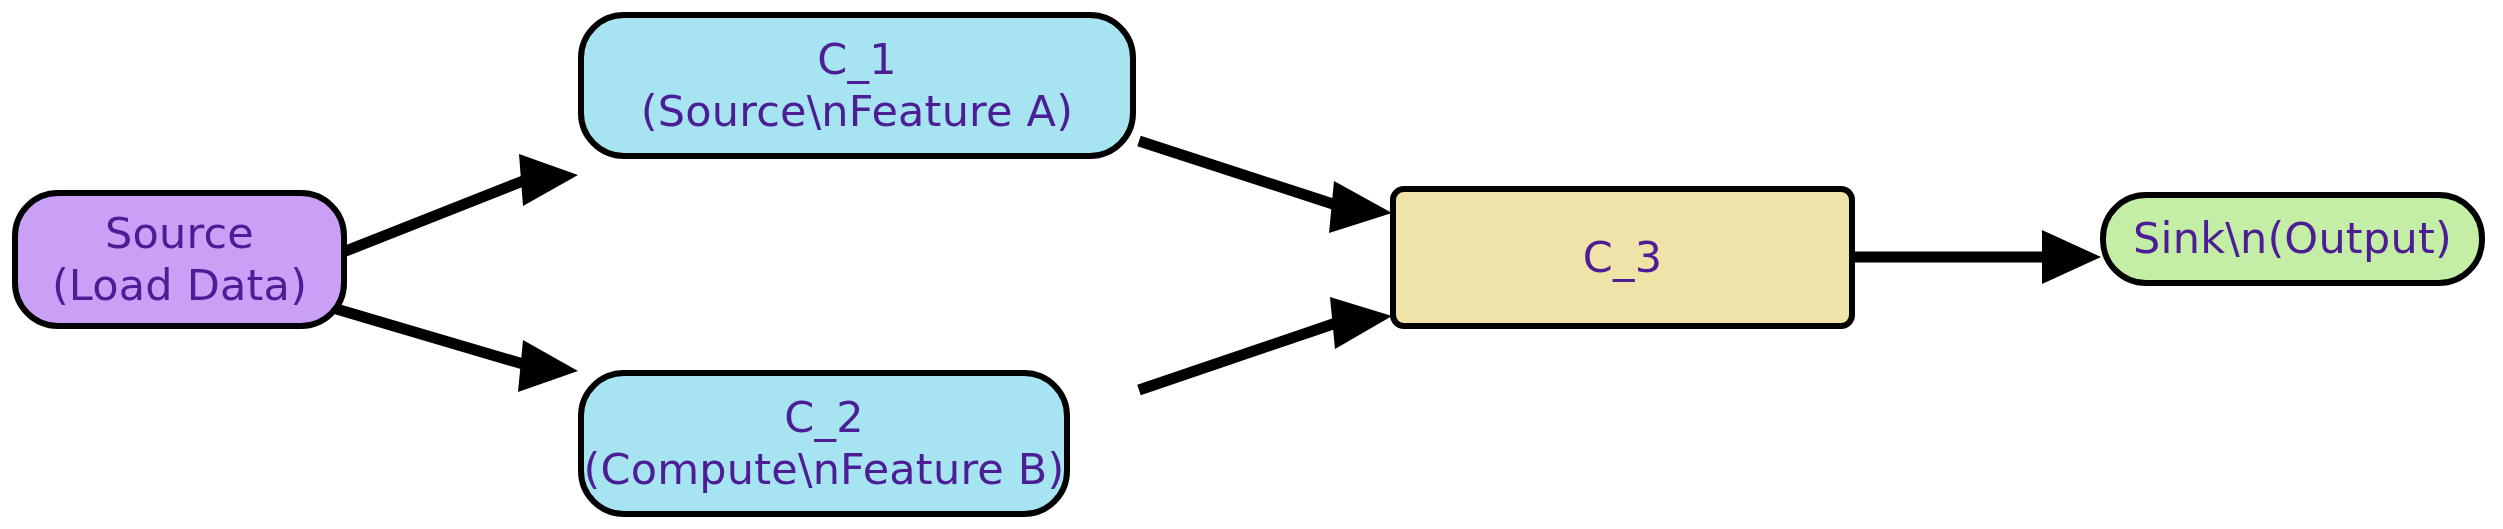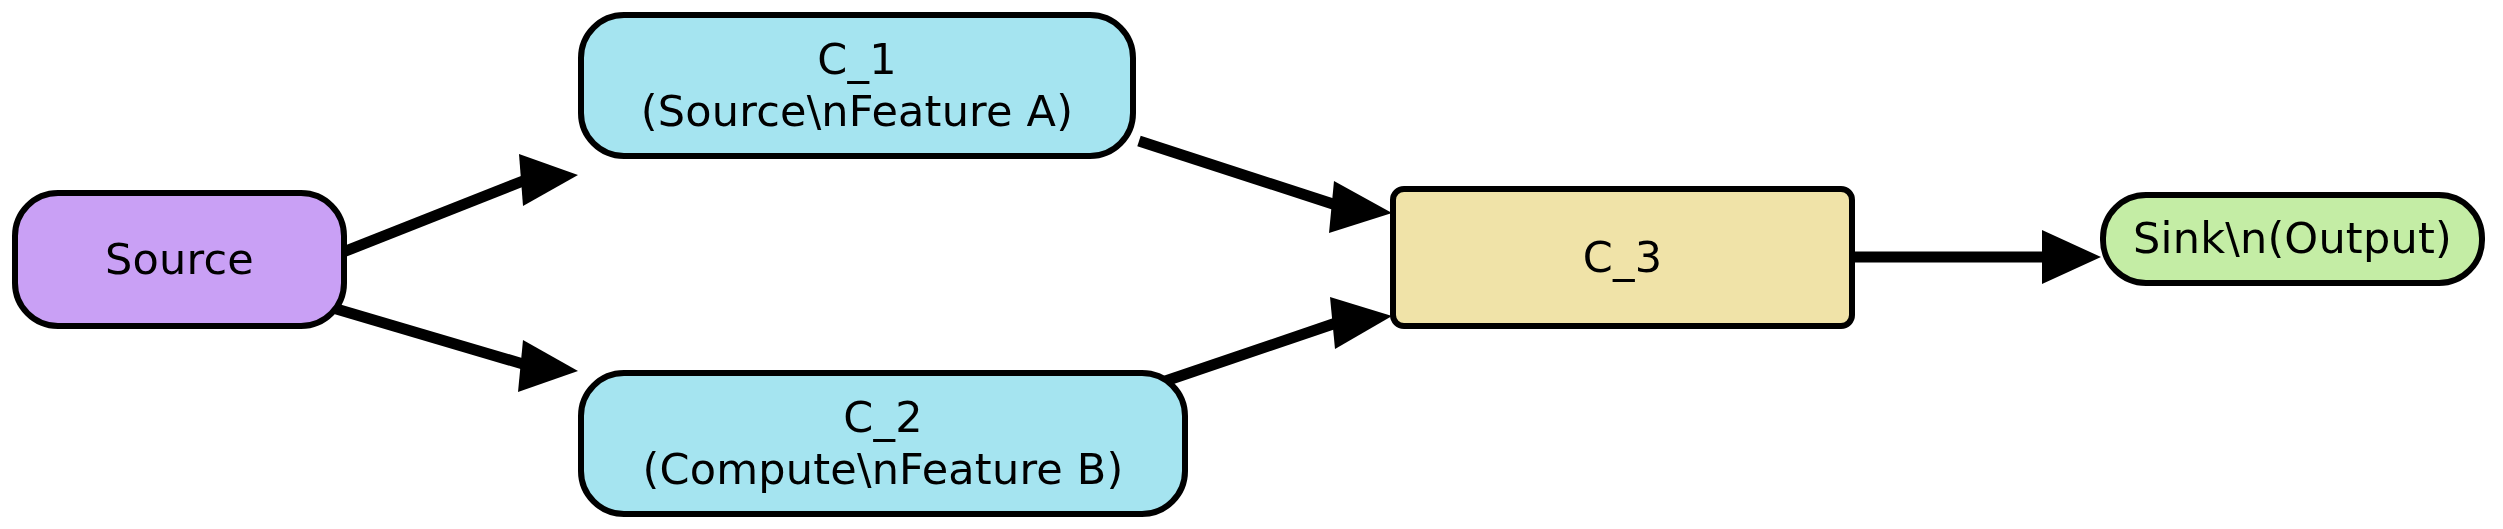--- a/index.html
+++ b/index.html
@@ -29,21 +29,21 @@
   .node {
     position: absolute;
     box-sizing: border-box;
     border: 6px solid #000000;
     border-radius: 46px;
     display: flex;
     flex-direction: column;
     align-items: center;
     justify-content: center;
     text-align: center;
-    color: #000000;
+    color: #4c1d95;
     font-family: "DejaVu Sans", sans-serif;
     font-size: 43px;
     line-height: 1.20;
     letter-spacing: 0.2px;
     white-space: pre;
     z-index: 2;
   }
   .node .node-line {
     display: block;
   }
@@ -55,21 +55,21 @@
   }
   #node-c1 {
     left: 578px;
     top: 12px;
     width: 558px;
     height: 147px;
   }
   #node-c2 {
     left: 578px;
     top: 370px;
-    width: 610px;
+    width: 492px;
     height: 147px;
   }
   #node-c3 {
     left: 1390px;
     top: 186px;
     width: 465px;
     height: 143px;
   }
   #node-sink {
     left: 2100px;
@@ -106,20 +106,21 @@
     </g>
 
     <g>
       <path d="M 1855,257 L 2042,257" stroke="#000000" stroke-width="11" fill="none" stroke-linecap="butt"></path>
       <polygon points="2042,230 2101,257 2042,284" fill="#000000"></polygon>
     </g>
   </svg>
 
   <div class="node" id="node-source" style="background:#c9a0f5;">
     <span class="node-line">Source</span>
+    <span class="node-line">(Load Data)</span>
   </div>
 
   <div class="node" id="node-c1" style="background:#a5e4f0;">
     <span class="node-line">C_1</span>
     <span class="node-line">(Source\nFeature A)</span>
   </div>
 
   <div class="node" id="node-c2" style="background:#a5e4f0;">
     <span class="node-line">C_2</span>
     <span class="node-line">(Compute\nFeature B)</span>

